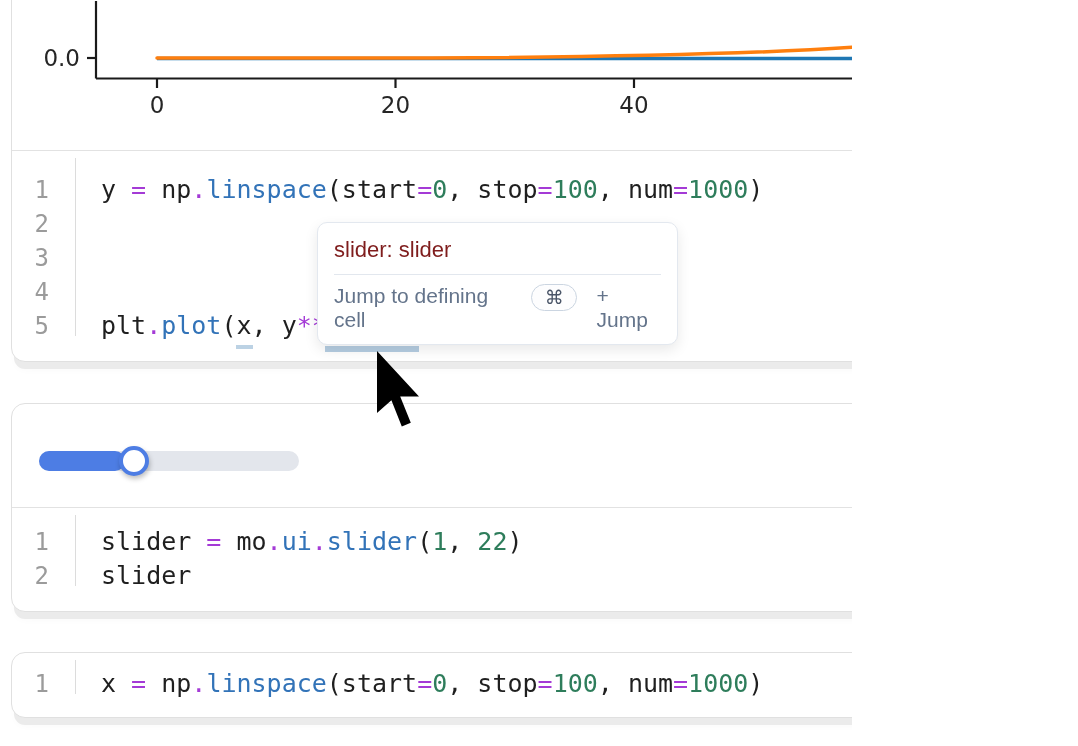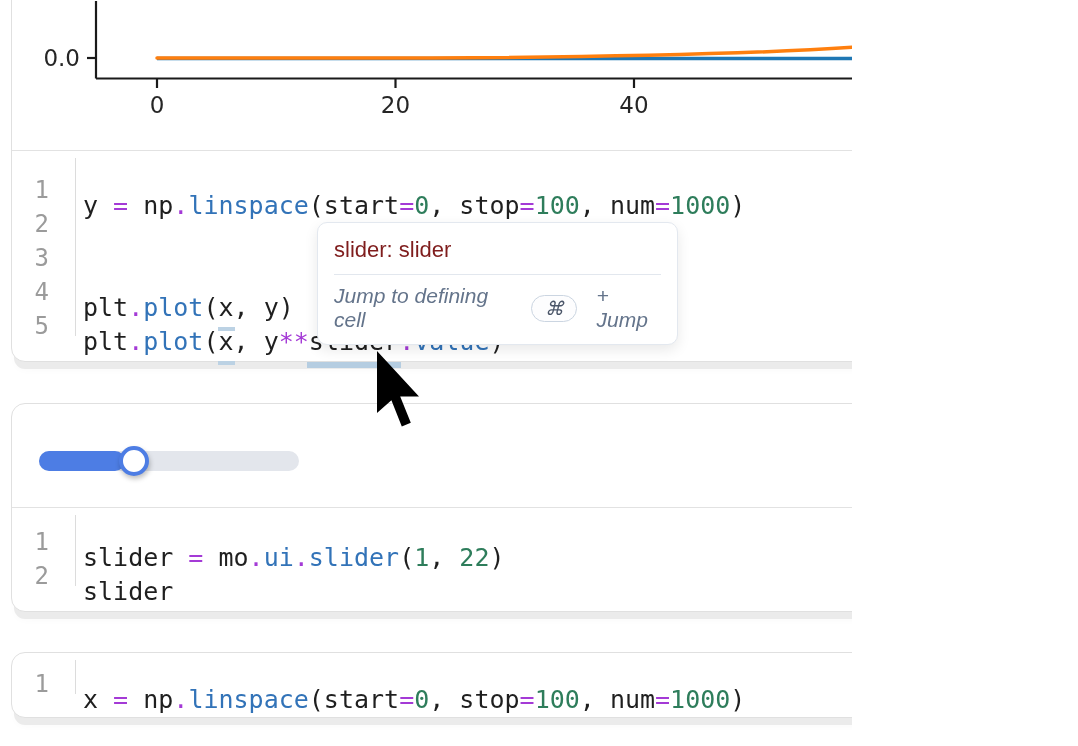--- a/index.html
+++ b/index.html
@@ -27,21 +27,21 @@
   .cell-editor { position:relative; }
   .cell1 .cell-editor { padding-top:22px; }
   .cell2 .cell-editor { padding-top:17px; }
   .cell3 .cell-editor { padding-top:14px; }
   .gutter-rule { position:absolute; left:63px; top:7px; bottom:7px; width:0; border-left:1.5px solid #dcdcdc; }
   .code-line { display:flex; height:34px; }
   .num {
     flex:none; width:63px; text-align:right; padding-right:26px;
     font:24px/34px "DejaVu Sans Mono",monospace; color:#9b9b9b;
   }
-  .code { padding-left:8px; white-space:pre; font:25px/34px "DejaVu Sans Mono",monospace; color:#1f1f1f;margin-top:16px; }
+  .code { padding-left:26px; white-space:pre; font:25px/34px "DejaVu Sans Mono",monospace; color:#1f1f1f; }
   .tok { display:inline-block; position:relative; white-space:pre; }
   .t-d { color:#1f1f1f; }
   .t-o { color:#a43ad6; }
   .t-f { color:#3273b8; }
   .t-n { color:#2e7d5b; }
   .t-u::after  { content:""; position:absolute; left:-1px; right:-1px; bottom:-6px; height:4px; background:#bcd2e4; }
   .t-u2::after { content:""; position:absolute; left:-2px; right:-2px; bottom:-9px; height:6px; background:#b5cde1; }
 
   
   .slider { position:absolute; left:27px; top:42px; width:290px; height:30px; }
@@ -53,21 +53,21 @@
   }
 
   
   .tooltip {
     position:absolute; left:317px; top:222px; width:361px; z-index:20;
     background:#fff; border:1.5px solid #e3e8ef; border-radius:10px;
     box-shadow:0 5px 14px rgba(0,0,0,0.09); padding:14px 16px 12px 16px;
   }
   .tooltip-title { font-size:22px; color:#7f1d1d; margin-bottom:11px; }
   .tooltip-divider { border-top:1.5px solid #e2e7ee; margin:0 0 9px 0; }
-  .tooltip-hint { display:flex; align-items:center; gap:19px; color:#64748b; font-size:21px;font-style:italic; }
+  .tooltip-hint { display:flex; align-items:flex-start; gap:19px; color:#64748b; font-size:21px; }
   .kbd {
     display:inline-flex; align-items:center; justify-content:center;
     width:50px; height:27px; border:1.5px solid #cbd5e1; border-radius:13.5px;
     color:#4a5568; font-size:19px; background:#fdfdfe;
   }
 
   
   .cursor { position:absolute; left:375px; top:351px; z-index:30; }
 </style>
 </head>
@@ -107,21 +107,20 @@
         <div class="code-line">
           <span class="num">2</span>
           <span class="code"></span>
         </div>
         <div class="code-line">
           <span class="num">3</span>
           <span class="code"></span>
         </div>
         <div class="code-line">
           <span class="num">4</span>
-          <span class="code"><span class="tok t-d">plt</span><span class="tok t-o">.</span><span class="tok t-f">plot</span><span class="tok t-d">(</span><span class="tok t-d t-u">x</span><span class="tok t-d">, y)</span></span>
         </div>
         <div class="code-line">
           <span class="num">5</span>
           <span class="code"><span class="tok t-d">plt</span><span class="tok t-o">.</span><span class="tok t-f">plot</span><span class="tok t-d">(</span><span class="tok t-d t-u">x</span><span class="tok t-d">, y</span><span class="tok t-o">**</span><span class="tok t-d t-u2">slider</span><span class="tok t-o">.</span><span class="tok t-f">value</span><span class="tok t-d">)</span></span>
         </div>
       </div>
   </section>
 
   <div class="tooltip">
     <div class="tooltip-title">slider: slider</div>

